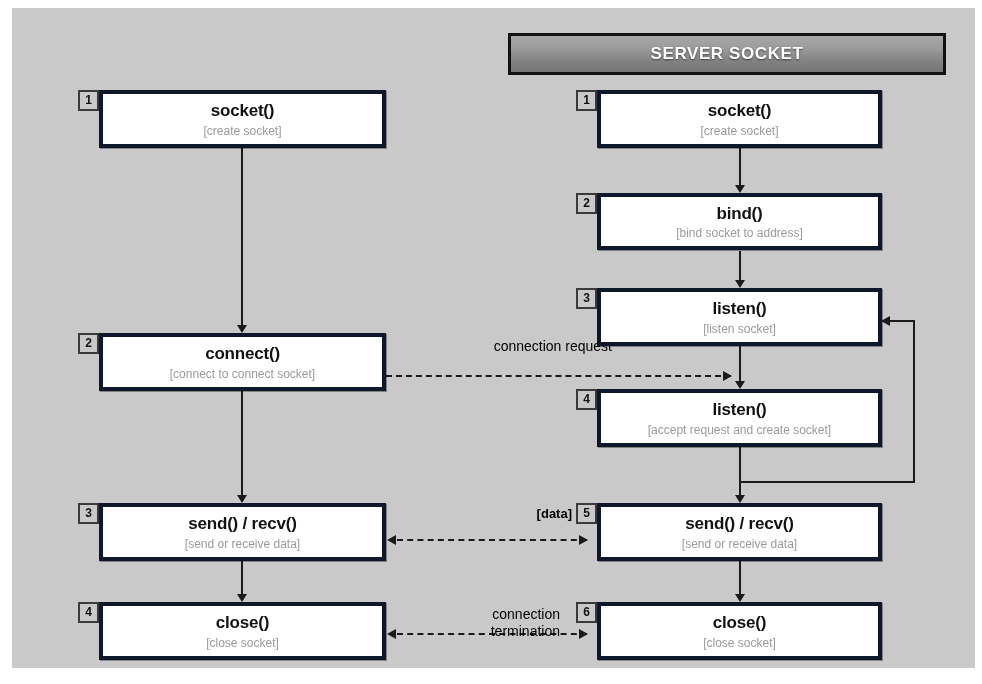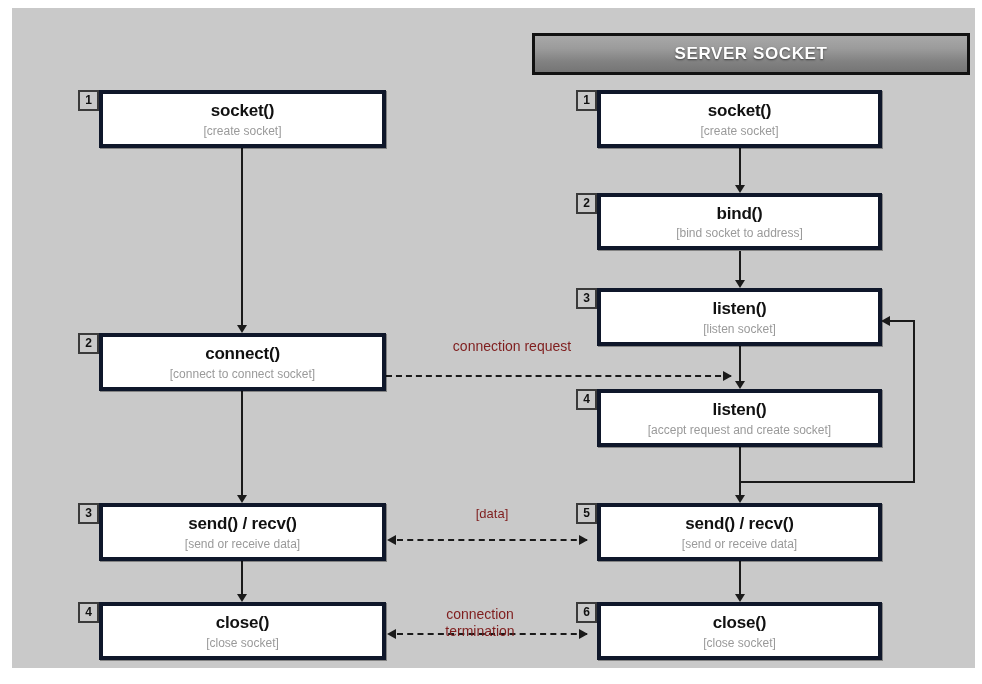--- a/index.html
+++ b/index.html
@@ -44,21 +44,21 @@
     justify-content: center;
   }
   .col-header .htext {
     color: #ffffff;
     font-weight: bold;
     font-size: 17px;
     letter-spacing: 0.6px;
     text-shadow: 0 1px 2px rgba(0,0,0,0.55);
   }
   #header-client { left: 28px;  top: 25px; width: 438px; }
-  #header-server { left: 520px; top: 25px; width: 438px; }
+  #header-server { left: 496px; top: 25px; width: 438px; }
 
   
   .box {
     position: absolute;
     background: #ffffff;
     border: 4px solid #0f172a;
     box-sizing: border-box;
     box-shadow: 1px 1px 0 rgba(0,0,0,0.35);
     z-index: 5;
   }
@@ -141,28 +141,28 @@
     position: absolute;
     height: 0;
     border-top: 2px dashed #1a1a1a;
     z-index: 2;
   }
 
   
   .edge-label {
     position: absolute;
     font-size: 14px;
-    color: #7f1d1d;
-    text-align: center;
+    color: #000000;
+    text-align: right;
     z-index: 4;
     white-space: pre-line;
     line-height: 17px;
   }
   .edge-label.bold {
-    font-weight: normal;
+    font-weight: bold;
     font-size: 13px;
   }
 </style>
 </head>
 <body>
 
 <div id="canvas">
   <div class="panel">
 
     <div class="col-header" id="header-server">

